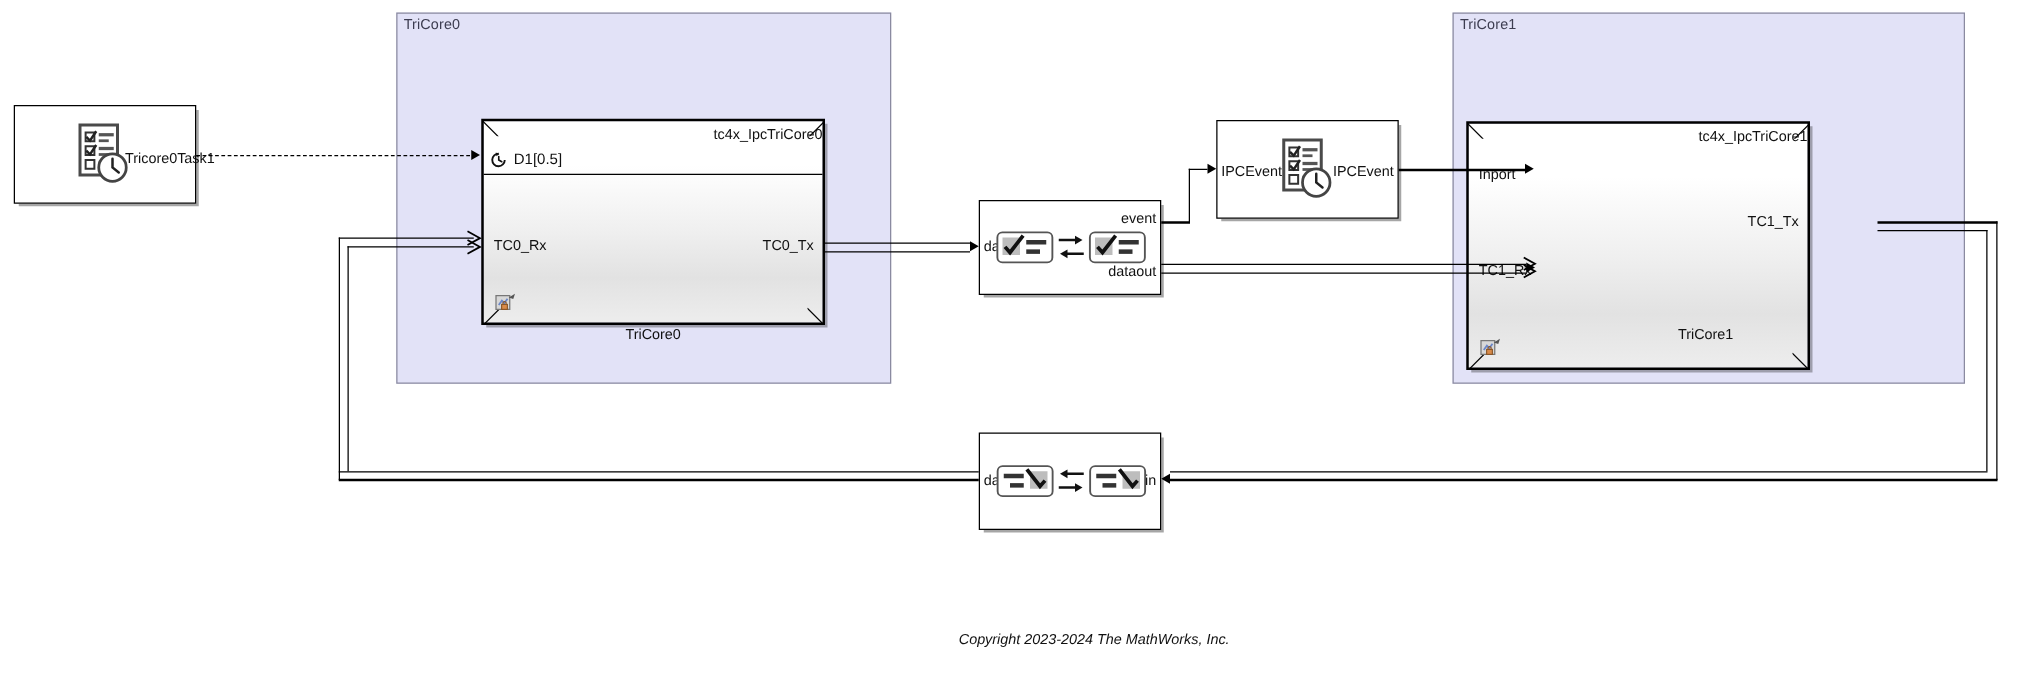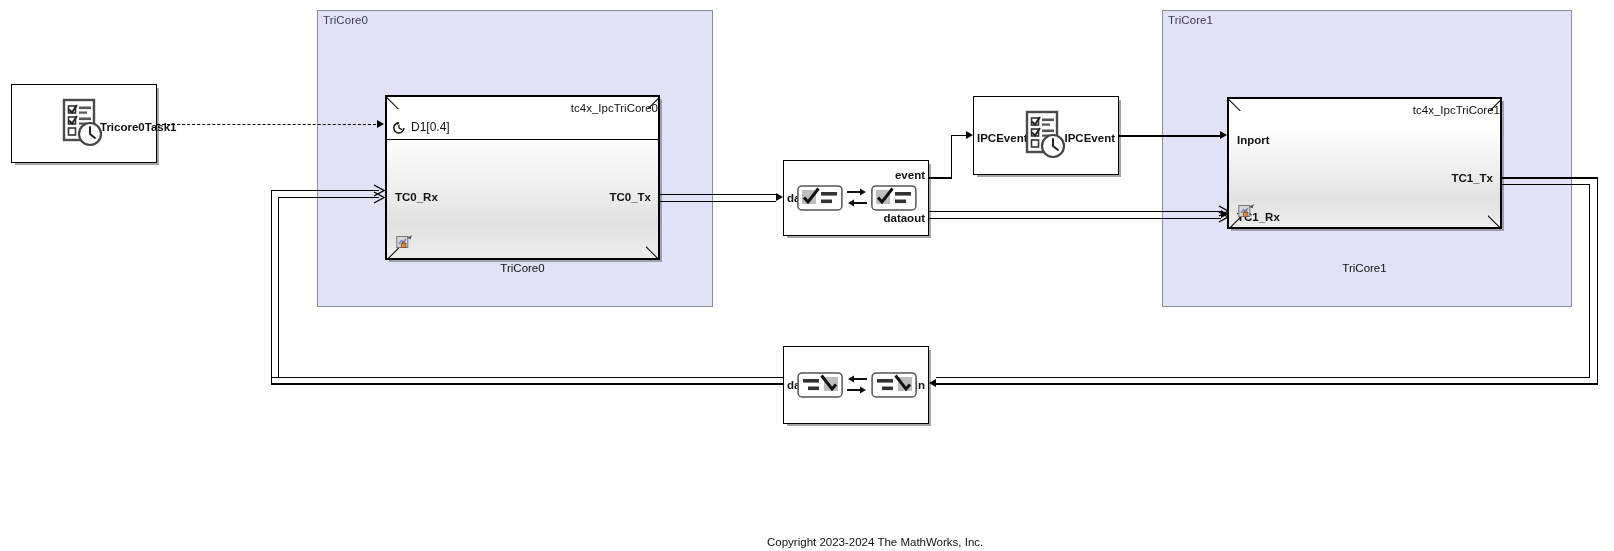--- a/index.html
+++ b/index.html
@@ -32,21 +32,21 @@
   .corner.bl i{top:14px;left:0;transform:rotate(-45deg);}
   .corner.br{bottom:-1px;right:-1px;}
   .corner.br i{top:0;left:0;transform:rotate(45deg);}
 
   .subsys-title{position:absolute;top:5px;left:0;right:0;text-align:right;font-size:11.5px;color:#111;}
   .subsys-caption{position:absolute;left:0;right:0;text-align:center;font-size:11.5px;color:#111;}
 
   .trig-row{position:absolute;left:0;right:0;top:20px;height:22px;border-bottom:1.6px solid #000;}
   .trig-txt{position:absolute;left:24px;top:3px;font-size:12px;color:#111;white-space:nowrap;}
 
-  .port-lbl{position:absolute;font-size:11.5px;color:#111;white-space:nowrap;font-weight:bold;}
+  .port-lbl{position:absolute;font-size:11.5px;color:#111;white-space:nowrap;}
 
   
   .w{position:absolute;background:#000;}
   .wh{height:1.2px;}
   .wv{width:1.2px;}
   .arrow{position:absolute;width:0;height:0;border-top:4.5px solid transparent;
          border-bottom:4.5px solid transparent;border-left:7px solid #000;}
   .arrow.left{border-left:0;border-right:7px solid #000;}
   .dash{position:absolute;height:0;border-top:1.3px dashed #000;}
 
@@ -106,21 +106,21 @@
     <span class="subsys-title">tc4x_IpcTriCore0</span>
 
     <div class="trig-row">
       <span style="position:absolute;left:5px;top:4px;">
         <svg width="14" height="14" viewBox="0 0 14 14">
           <path d="M11.8 7 A5 5 0 1 1 7 2 L7 2" fill="none" stroke="#111" stroke-width="1.5"></path>
           <path d="M4.6 1 L7.4 2.2 L5.2 3.9 Z" fill="#111"></path>
           <path d="M7 4.2 L7 7 L9.4 8.4" fill="none" stroke="#111" stroke-width="1.3" stroke-linecap="round"></path>
         </svg>
       </span>
-      <span class="trig-txt">D1[0.4]</span>
+      <span class="trig-txt">D1[0.5]</span>
     </div>
 
     <span class="port-lbl" style="left:8px;top:94px;">TC0_Rx</span>
     <span class="port-lbl" style="right:7px;top:94px;">TC0_Tx</span>
 
     <span style="position:absolute;left:9px;bottom:8px;">
       <svg width="17" height="16" viewBox="0 0 17 16">
         <rect x="0.8" y="2.5" width="11" height="11" fill="#d8d8d8" stroke="#777" stroke-width="1"></rect>
         <path d="M3 10 L5.5 6.5 L7.5 8.5 L10 5" fill="none" stroke="#6a86c8" stroke-width="1.4"></path>
         <path d="M11 4 L16 1 L14.6 5.2 Z" fill="#555"></path>
@@ -182,21 +182,21 @@
         <rect x="23" y="21.5" width="12" height="2.6" fill="#555"></rect>
         <rect x="23" y="26.5" width="8" height="2.2" fill="#555"></rect>
         <rect x="23" y="32.5" width="12" height="2.6" fill="#555"></rect>
         <rect x="23" y="37.5" width="8" height="2.2" fill="#555"></rect>
         <circle cx="34" cy="38" r="11" fill="#fff" stroke="#444" stroke-width="2.2"></circle>
         <path d="M34 31 L34 38 L39 42" fill="none" stroke="#222" stroke-width="2" stroke-linecap="round"></path>
       </svg>
     </span>
   </div>
 
-  <div class="subsys" style="left:1227px;top:97px;width:275px;height:132px;">
+  <div class="subsys" style="left:1173px;top:97px;width:275px;height:199px;">
     <span class="corner tl">
         <i></i>
       </span>
     <span class="corner tr">
         <i></i>
       </span>
     <span class="corner bl">
         <i></i>
       </span>
     <span class="corner br">
@@ -296,15 +296,15 @@
     </svg>
   </span>
 
   <span class="busarrow" style="left:1218px;top:205px;">
     <svg width="14" height="20" viewBox="0 0 14 20">
       <path d="M1 1 L10 6 L1 11" fill="none" stroke="#000" stroke-width="1.4"></path>
       <path d="M1 7 L10 12 L1 17" fill="none" stroke="#000" stroke-width="1.4"></path>
     </svg>
   </span>
 
-  <span class="copyright" style="left:767px;top:536px;">Copyright 2023-2024 The MathWorks, Inc.</span>
+  <span class="copyright" style="left:767px;top:506px;font-style:italic;">Copyright 2023-2024 The MathWorks, Inc.</span>
 
 </div>
 
 </body></html>

